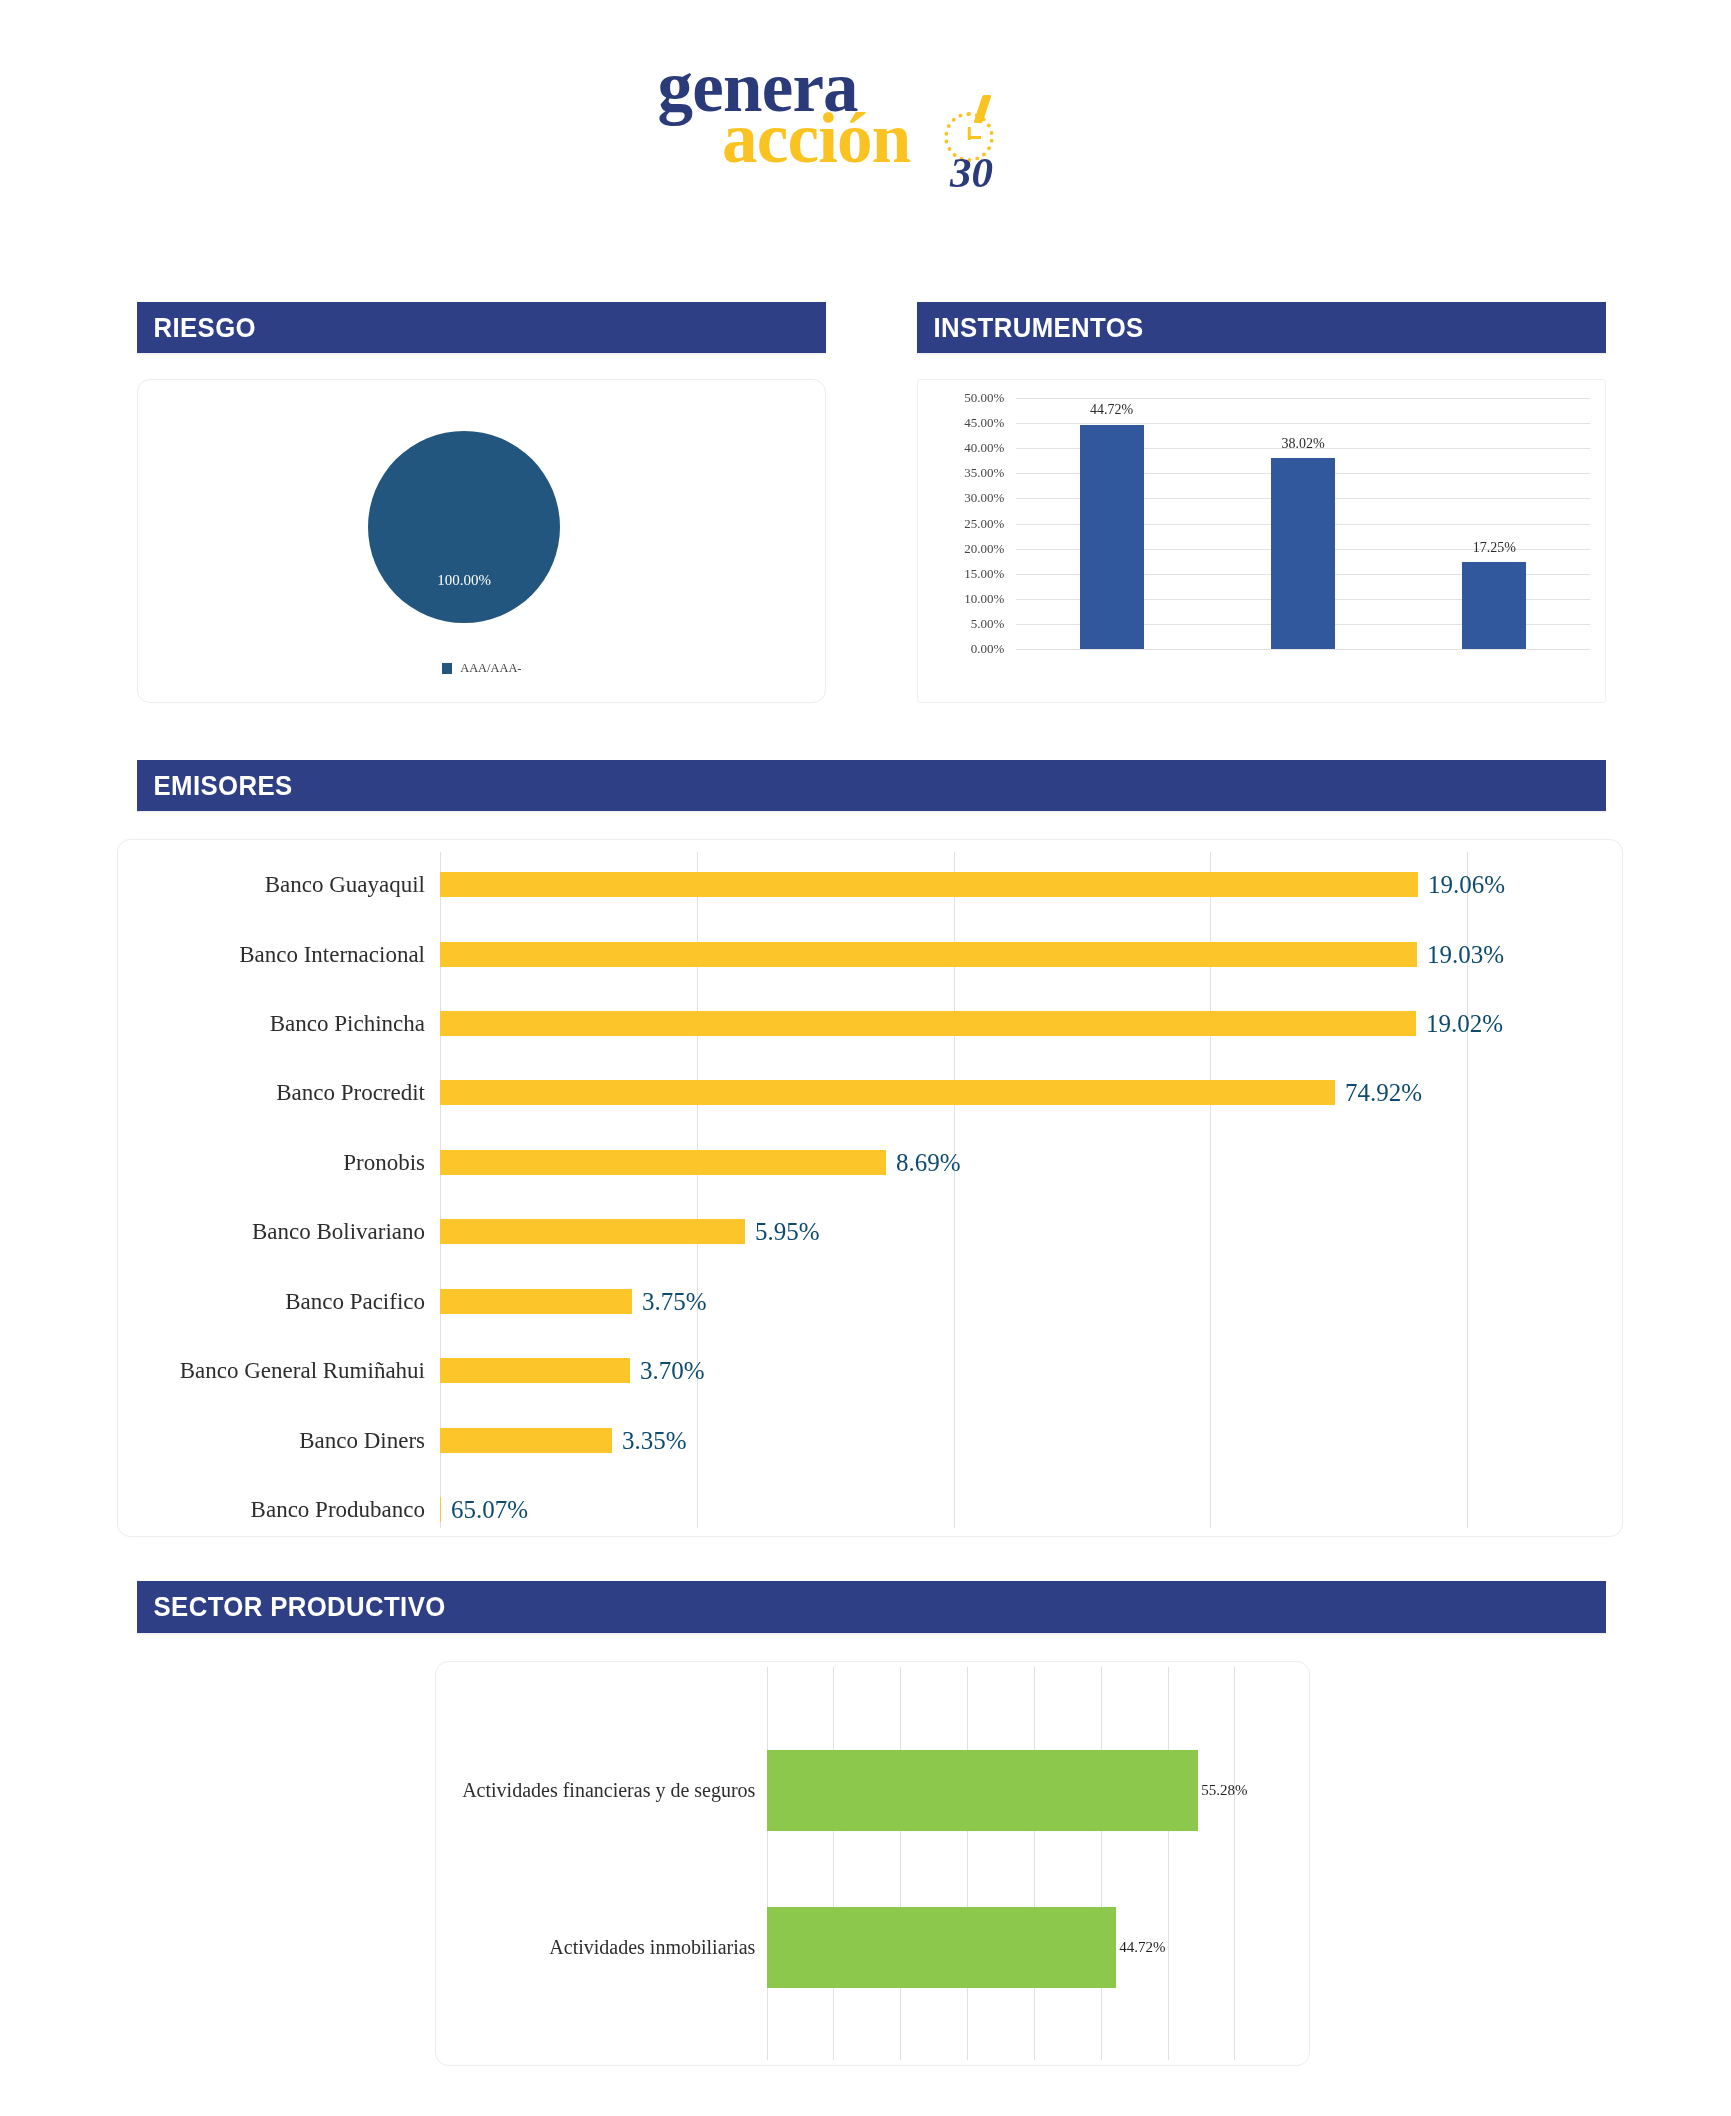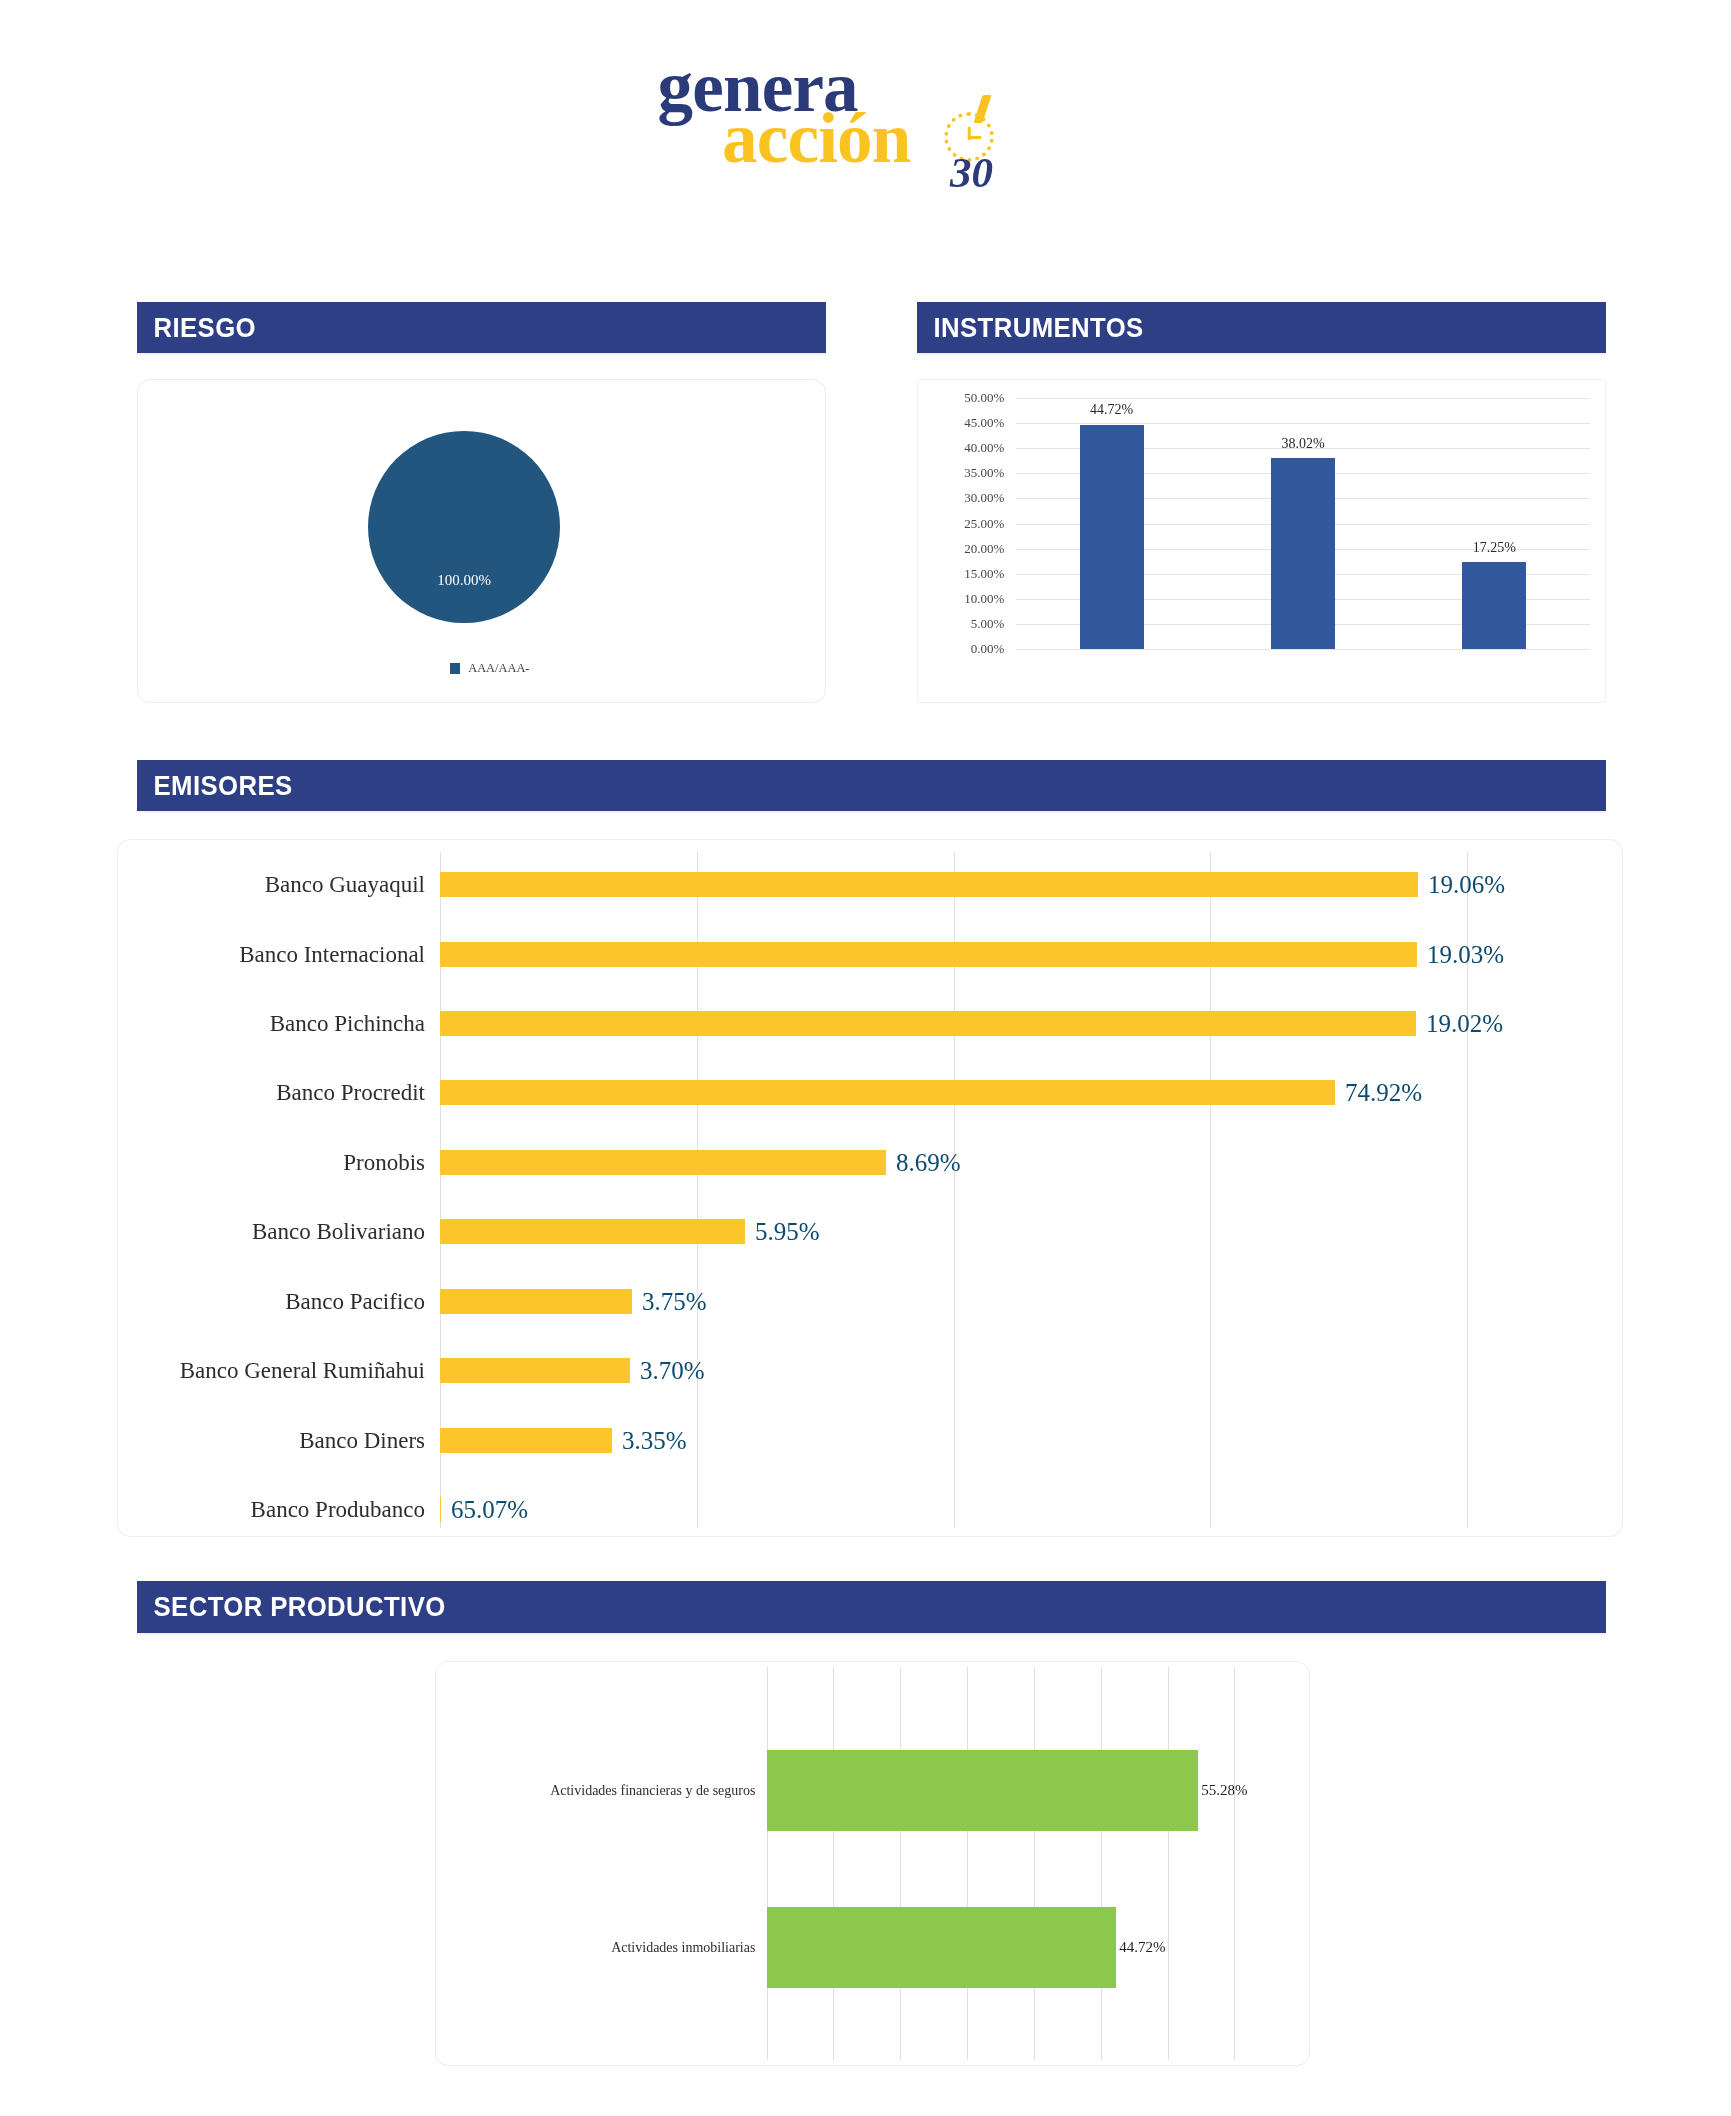--- a/index.html
+++ b/index.html
@@ -140,21 +140,21 @@
     position: absolute;
     left: 230px; top: 192px;
     width: 192px;
     text-align: center;
     color: #ffffff;
     font-size: 15px;
     font-family: "Liberation Serif", serif;
   }
   .pie-legend {
     position: absolute;
-    left: 8px; top: 281px;
+    left: 0; top: 281px;
     width: 100%;
     display: flex;
     justify-content: center;
     align-items: center;
     gap: 8px;
     font-size: 12.4px;
     color: #3c3c3c;
     font-family: "Liberation Serif", serif;
   }
   .legend-swatch {
@@ -281,21 +281,21 @@
     position: absolute;
     left: 0; right: 0;
     height: 141px;
     display: flex;
     align-items: center;
   }
   .sect-label {
     width: 331px;
     text-align: right;
     padding-right: 11.6px;
-    font-size: 14px;
+    font-size: 20px;
     color: #2d2d2d;
     font-family: "Liberation Serif", serif;
     white-space: nowrap;
   }
   .sect-bar-area {
     position: relative;
     flex: 1;
     height: 100%;
     display: flex;
     align-items: center;

